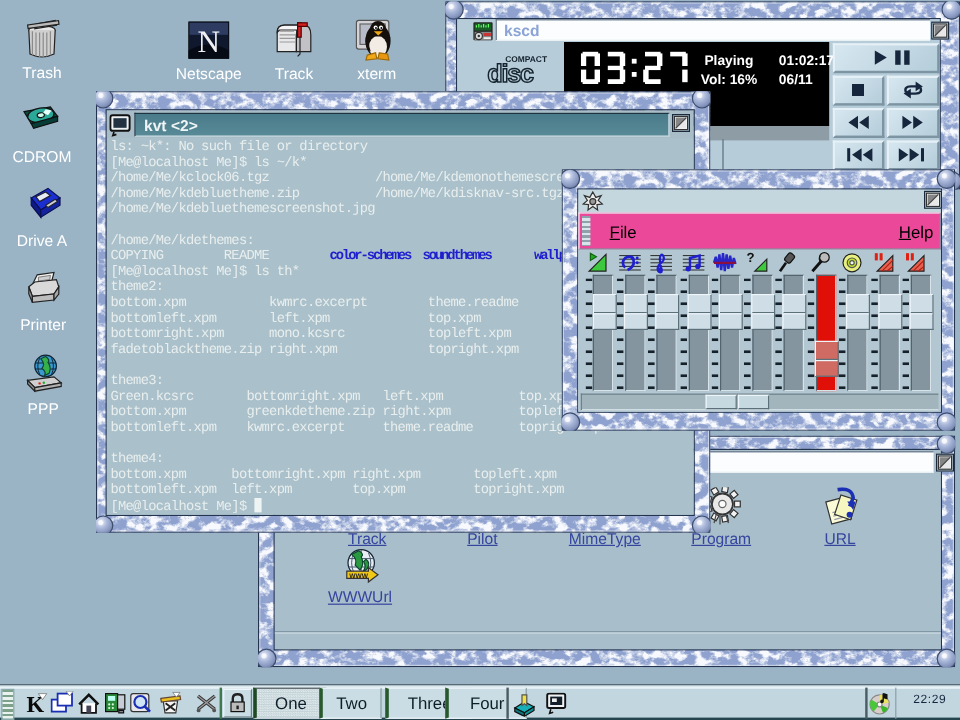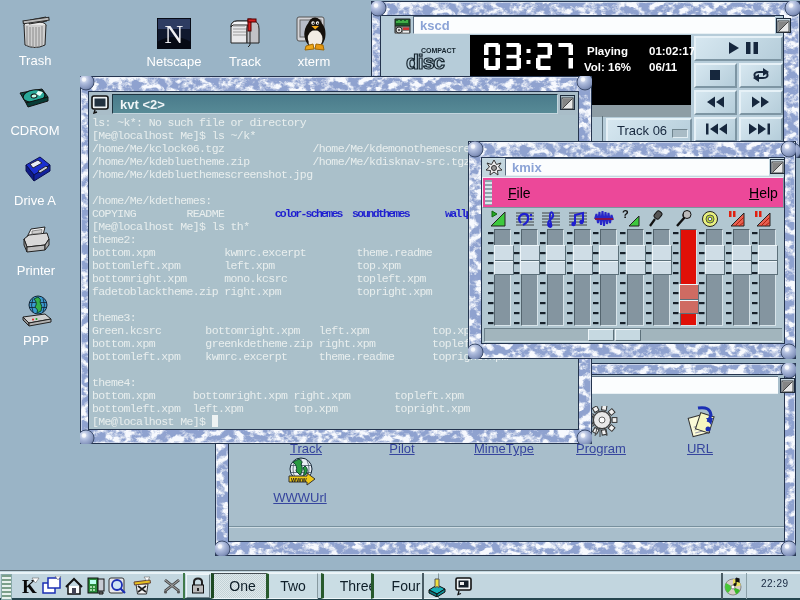--- a/index.html
+++ b/index.html
@@ -180,24 +180,20 @@
           <rect x="53.5" y="23" width="13" height="4" fill="#fff"></rect>
           <rect x="52" y="15" width="4.5" height="10.5" fill="#fff"></rect>
           <rect x="53.5" y="11.8" width="13" height="3.6" fill="#fff"></rect>
           <rect x="74.5" y="0" width="13" height="4" fill="#fff"></rect>
           <rect x="84.5" y="1.5" width="4.5" height="10.5" fill="#fff"></rect>
           <rect x="84.5" y="15" width="4.5" height="10.5" fill="#fff"></rect>
         </svg>
 </div>
 <div class="abs" style="left:89px;top:89px;width:221px;height:12px;background:#8e9da5"></div>
 <div class="abs" style="left:221px;top:100px;width:1px;height:28px;background:#5c707c"></div>
-<div class="kbtn" style="left:225px;top:102px;width:86px;height:25px">
-        <div class="abs" style="left:9px;top:3px;font-size:13px;color:#16273d">Track 06</div>
-        <div class="abs" style="left:64px;top:9px;width:14px;height:7px;background:#a9bcc6;border-top:1px solid #70858f;border-left:1px solid #70858f;border-bottom:1px solid #e2eef4;border-right:1px solid #e2eef4"></div>
-      </div>
 <div class="kbtn" style="left:313px;top:20px;width:89px;height:25px"></div>
       <svg class="abs" style="left:313px;top:20px" width="89" height="25">
         <path d="M35,6 L45,12 L35,18 Z" fill="#16273d"></path>
         <rect x="52" y="6" width="4.5" height="12" fill="#16273d"></rect>
         <rect x="59.5" y="6" width="4.5" height="12" fill="#16273d"></rect>
       </svg>
 <div class="kbtn" style="left:313px;top:47px;width:43px;height:25px"></div>
       <svg class="abs" style="left:313px;top:47px" width="43" height="25">
         <rect x="16" y="7" width="10" height="10" fill="#16273d"></rect>
       </svg>
@@ -378,23 +374,20 @@
       <circle cx="321" cy="211" r="8" fill="url(#ballg)" stroke="#3c4c6c" stroke-width="1"></circle>
       <circle cx="319" cy="208.5" r="2.2" fill="#ffffff" opacity="0.75"></circle>
     </svg>
 <div class="abs" style="left:14px;top:17px;width:302px;height:185px;background:#c4d7df">
 <svg class="abs" style="left:3px;top:1px" width="18" height="18" viewBox="0 0 18 18">
 <g stroke="#333" stroke-width="1" fill="#eee">
 <path d="M9,1 L11.5,5.5 L16,4 L13.5,8 L17,11 L12.5,11.5 L13,16 L9,13 L5,16 L5.5,11.5 L1,11 L4.5,8 L2,4 L6.5,5.5 Z"></path>
 </g>
         <circle cx="9" cy="9" r="2.5" fill="#999" stroke="#333"></circle>
 </svg>
-<div class="titlefield" style="left:23px;top:0px;width:264px;height:18px">
-        <span class="titletext">kmix</span>
-      </div>
 <div class="maxb" style="left:288px;top:1px"><svg width="13" height="13">
           <rect x="1" y="1" width="11" height="11" fill="#f4f8fa" stroke="#333"></rect>
           <path d="M2,2 L11,2 L2,11 Z" fill="#858585"></path>
           <path d="M11,2 L11,11 L2,11" fill="#e8e8e8"></path>
           <path d="M11,2 L2,11" stroke="#444"></path>
         </svg></div>
 <div class="abs" style="left:0px;top:19px;width:302px;height:31px;background:#ec4899;border-top:1px solid #eaf2f6;border-left:1px solid #eaf2f6;border-bottom:1px solid #7d929e;border-right:1px solid #7d929e;box-sizing:border-box">
 <div class="abs" style="left:2px;top:2px;width:7px;height:25px;background:repeating-linear-gradient(180deg,#8fa2ac 0 2px,#d8e6ec 2px 4px)"></div>
 <div class="abs" style="left:25px;top:7px;font-size:14px;color:#000"><span style="text-decoration:underline">F</span>ile</div>
 <div class="abs" style="left:266px;top:7px;font-size:14px;color:#000"><span style="text-decoration:underline">H</span>elp</div>

